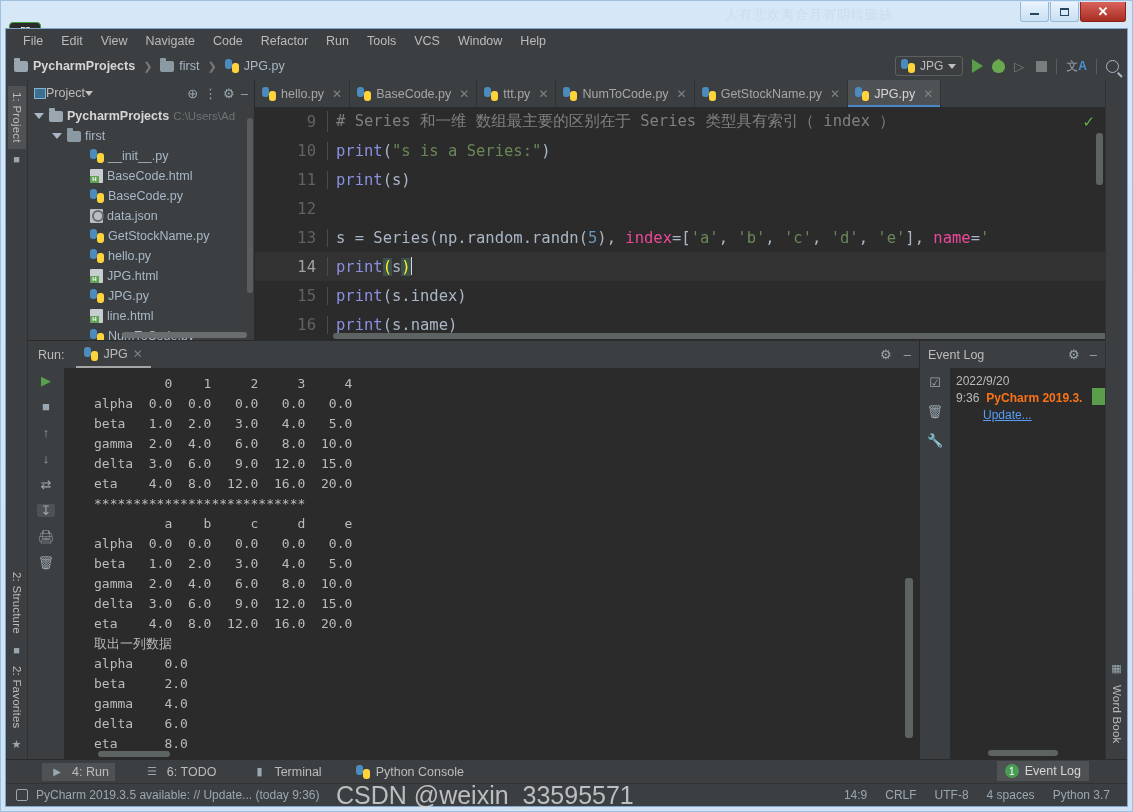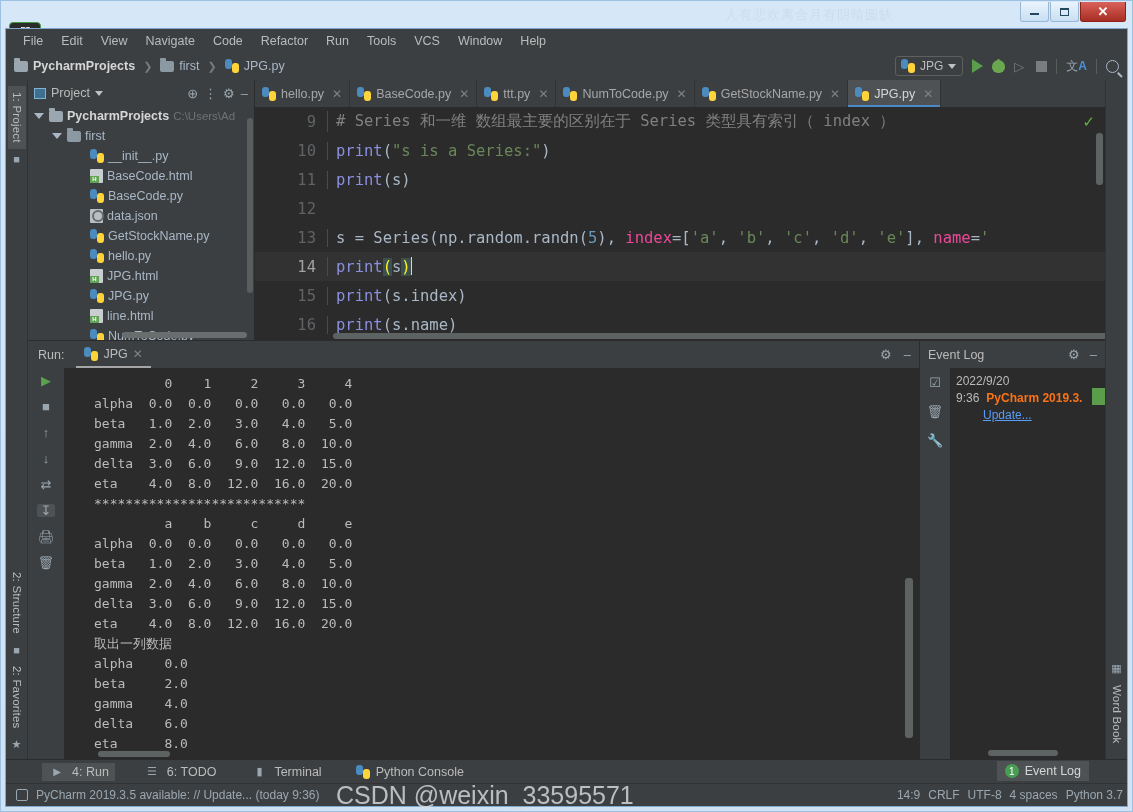--- a/index.html
+++ b/index.html
@@ -165,21 +165,21 @@
 
   
   .project {
     width: 227px; background: #3c3f41; display: flex; flex-direction: column; flex:none;
     border-right: 1px solid #2b2b2b;
   }
   .proj-head {
     height: 26px; display:flex; align-items:center; gap:6px;
     padding: 0 6px; font-size: 12.5px; color:#bbbbbb;
   }
-  .proj-head .title { margin-right: auto; display:flex;align-items:center;gap:5px;}
+  .proj-head .title { margin-right: auto; display:flex;align-items:center;}
   .sq-ic { width:12px;height:11px;border:1.5px solid #7fb3d5; background:#3f6f8f;}
   .tool-ic { color:#9aa7b0; font-size:13px; line-height:13px; }
   .proj-tree {
     flex:1; background:#3c3f41; overflow:hidden; position:relative;
     font-size: 12.5px;
   }
   .tnode { display:flex; align-items:center; height:20px; padding-left:6px; gap:4px; white-space:nowrap;}
   .tri { width:0;height:0;border-left:5px solid transparent;border-right:5px solid transparent;border-top:6px solid #a9b7c6; margin-right:1px;}
   .tnode .lbl { color:#a9b7c6; }
   .tnode .lbl.bold { color:#d6d6d6; font-weight:bold; }
@@ -288,21 +288,21 @@
     background:#4e5254; font-size:12.5px; color:#d6d6d6;
   }
   .elog-badge { width:14px;height:14px;border-radius:50%;background:#499c54;color:#fff;
                 font-size:10px; display:flex;align-items:center;justify-content:center;}
   .statusbar {
     height:23px; background:#3c3f41; border-top:1px solid #323232;
     display:flex; align-items:center; padding-left:10px; gap:8px;
     font-size:12px; color:#9aa7b0; position:relative;
   }
   .sb-icon { width:12px;height:12px;border:1.5px solid #9aa7b0;border-radius:2px;}
-  .sb-right { position:absolute; right:4px; display:flex; gap:8px; align-items:center; }
+  .sb-right { position:absolute; right:17px; display:flex; gap:18px; align-items:center; }
   .watermark-status {
     position:absolute; left:330px; top:-3px;
     font-size:25px; color:#d8dadc; opacity:.82;
     white-space:nowrap; letter-spacing:0px;
     font-family:"Liberation Sans", sans-serif;
   }
 </style>
 </head>
 <body>
 

